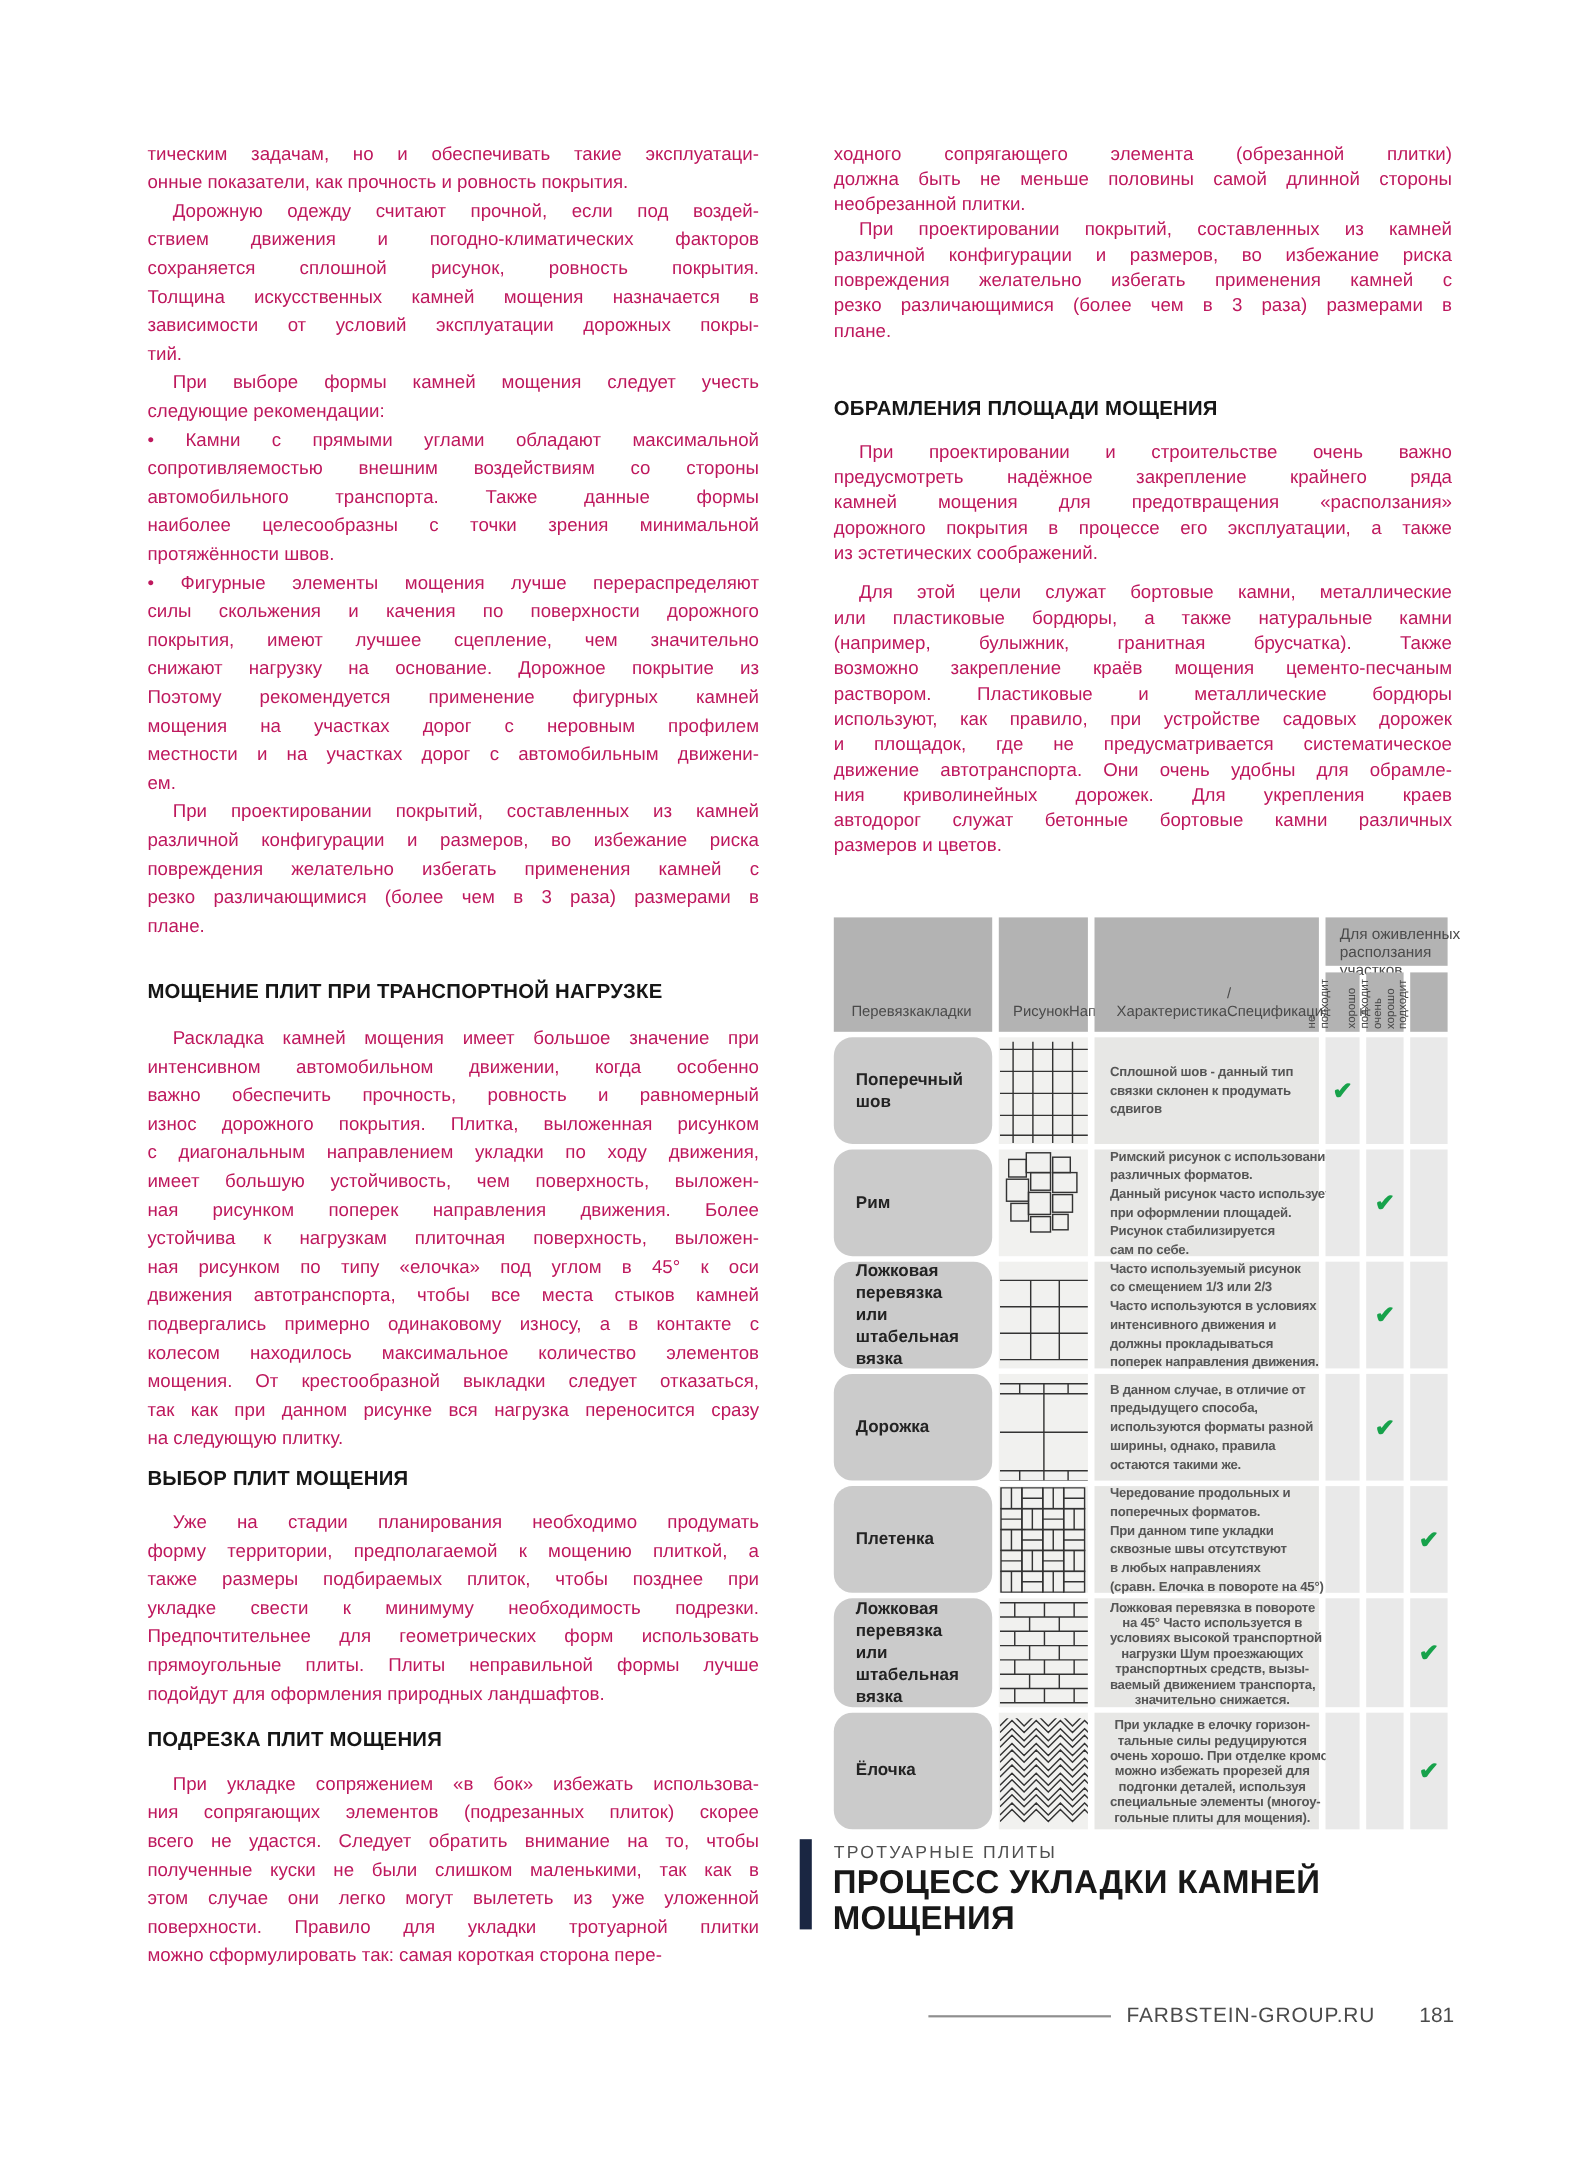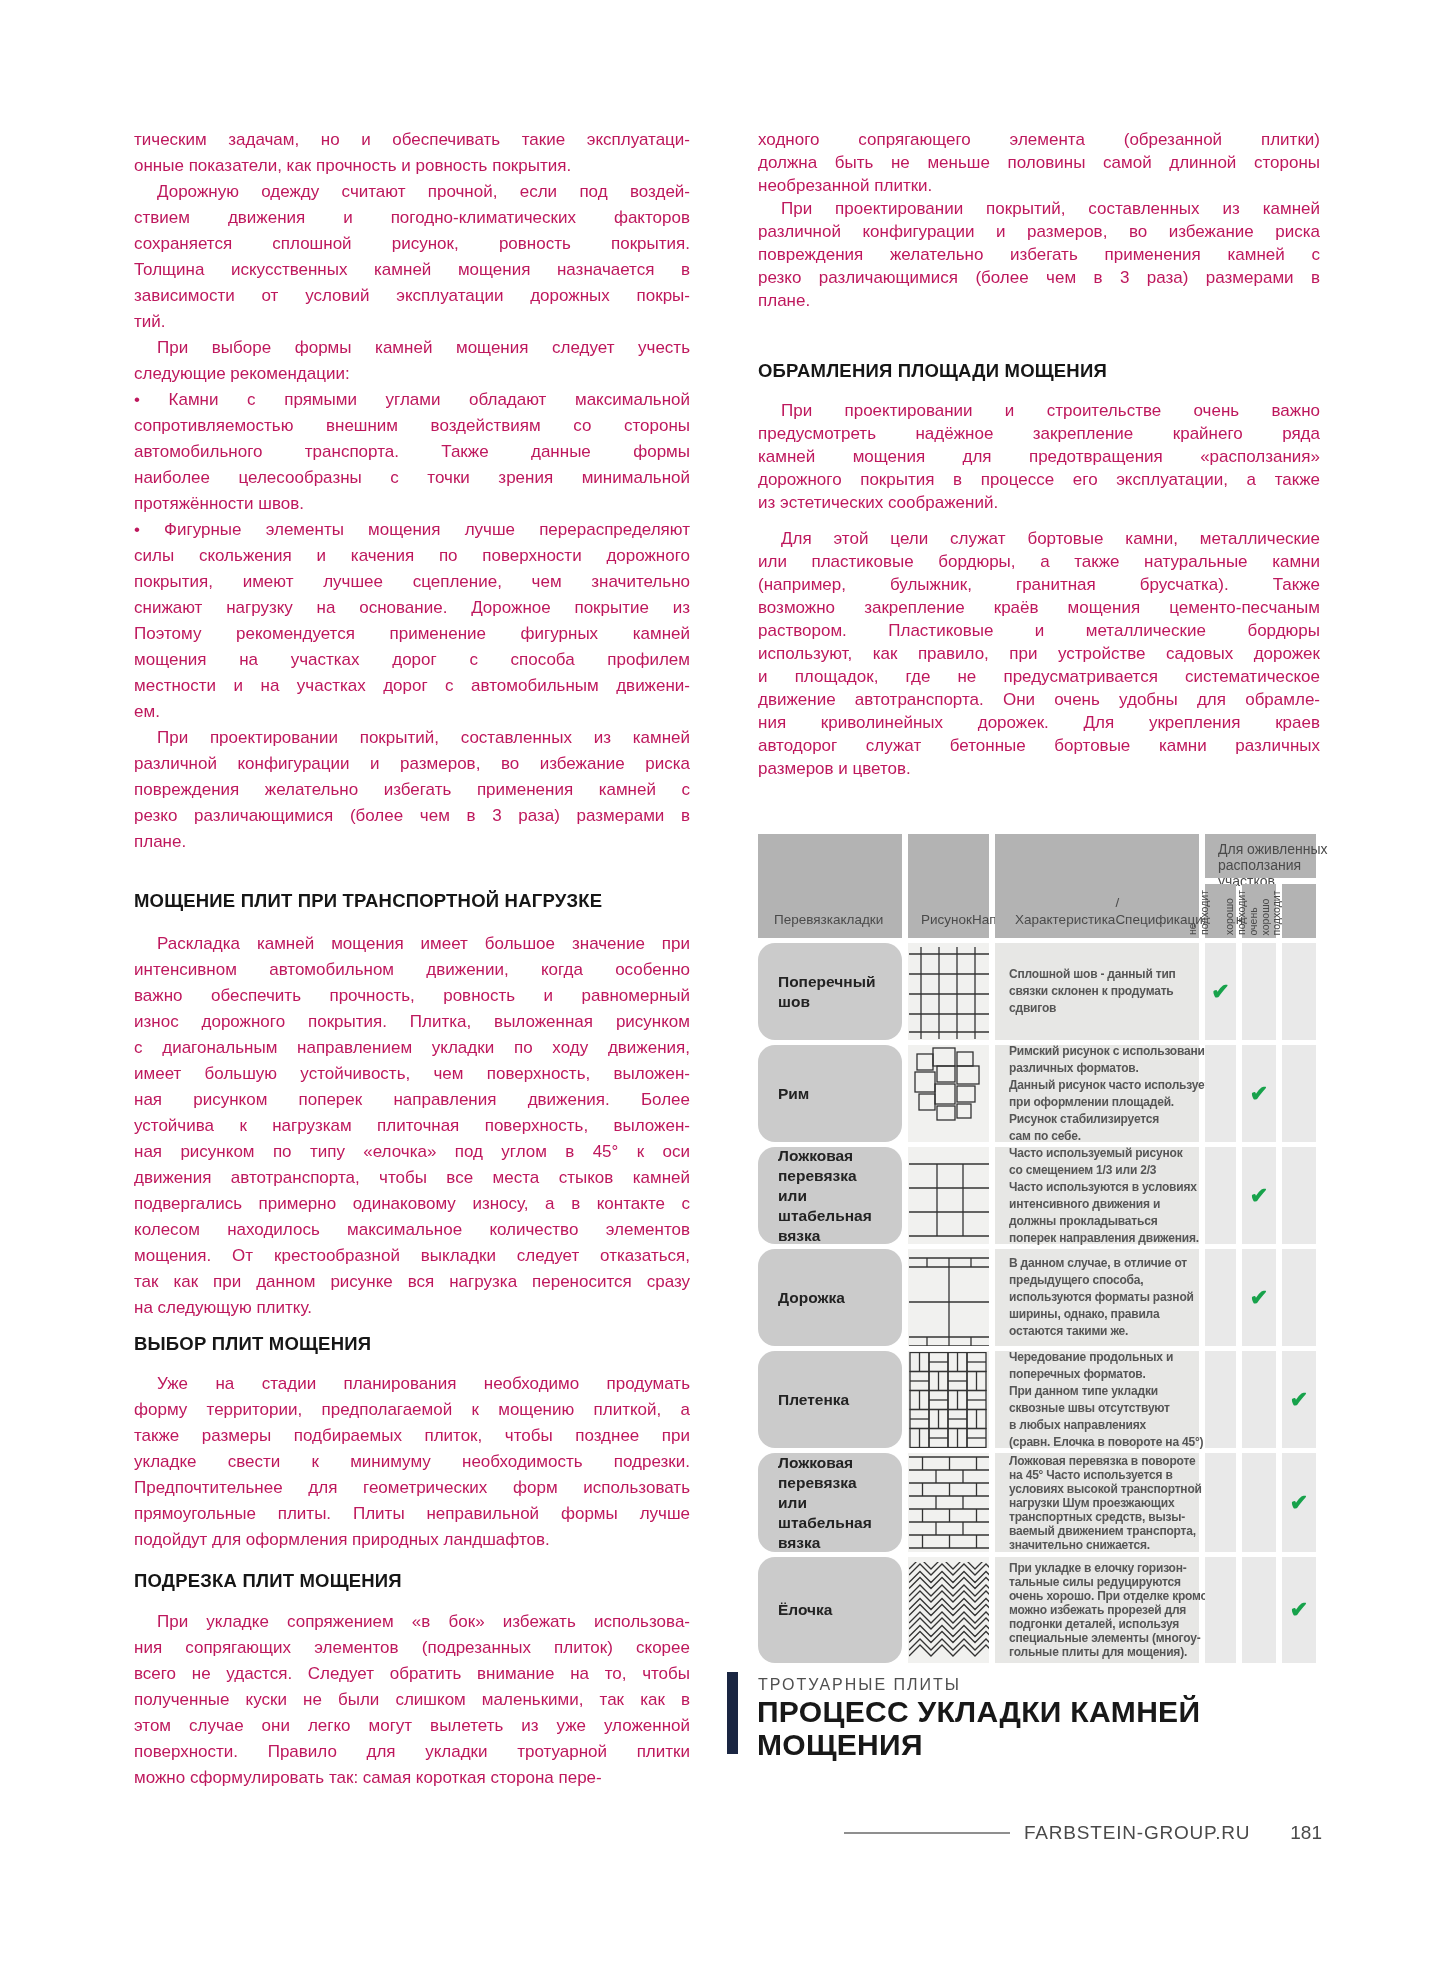--- a/index.html
+++ b/index.html
@@ -35,21 +35,21 @@
          width:58px;font-size:10.5px;line-height:11.5px;color:#4a4a4a;}
   .r3{left:0;}
   .row{display:contents;}
   .lab{background:#cbcbcb;display:flex;align-items:center;padding:0 14px 0 20px;
        font-weight:bold;font-size:15.5px;line-height:20px;color:#232323;border-radius:17px;}
   .pat{background:#f1f1ef;display:flex;align-items:center;justify-content:center;}
   .pat svg{stroke:#333;fill:none;stroke-width:1.3;}
   .desc{background:#e7e7e5;display:flex;flex-direction:column;justify-content:center;
         padding:0 4px 0 14px;font-size:12px;letter-spacing:-.2px;color:#565656;overflow:visible;font-weight:bold;}
   .desc .ln{height:17px;line-height:17px;white-space:nowrap;}
-  .desc.tight .ln{height:14px;line-height:14px;}
+  .desc.tight .ln{height:14px;line-height:14px;text-align:center;}
   .chk{background:#e9e9e9;display:flex;align-items:center;justify-content:center;
        font-size:22px;font-weight:bold;}
 
   
   .navybar{position:absolute;left:727px;top:1672px;width:11px;height:82px;background:#1a2642;}
   .kicker{position:absolute;left:758px;top:1676px;font-size:16px;letter-spacing:2px;color:#4f4f4f;}
   .btitle{position:absolute;left:757px;top:1695px;font-size:30px;line-height:33px;font-weight:bold;
           color:#181818;letter-spacing:.3px;}
 
   
@@ -85,21 +85,21 @@
         <div class="ln jl">автомобильного транспорта. Также данные формы</div>
         <div class="ln jl">наиболее целесообразны с точки зрения минимальной</div>
         <div class="ln">протяжённости швов.</div>
       </div>
     <div class="para">
         <div class="ln jl">• Фигурные элементы мощения лучше перераспределяют</div>
         <div class="ln jl">силы скольжения и качения по поверхности дорожного</div>
         <div class="ln jl">покрытия, имеют лучшее сцепление, чем значительно</div>
         <div class="ln jl">снижают нагрузку на основание. Дорожное покрытие из</div>
         <div class="ln jl">Поэтому рекомендуется применение фигурных камней</div>
-        <div class="ln jl">мощения на участках дорог с способа профилем</div>
+        <div class="ln jl">мощения на участках дорог с неровным профилем</div>
         <div class="ln jl">местности и на участках дорог с автомобильным движени-</div>
         <div class="ln">ем.</div>
       </div>
     <div class="para ind">
         <div class="ln jl">При проектировании покрытий, составленных из камней</div>
         <div class="ln jl">различной конфигурации и размеров, во избежание риска</div>
         <div class="ln jl">повреждения желательно избегать применения камней с</div>
         <div class="ln jl">резко различающимися (более чем в 3 раза) размерами в</div>
         <div class="ln">плане.</div>
       </div>

